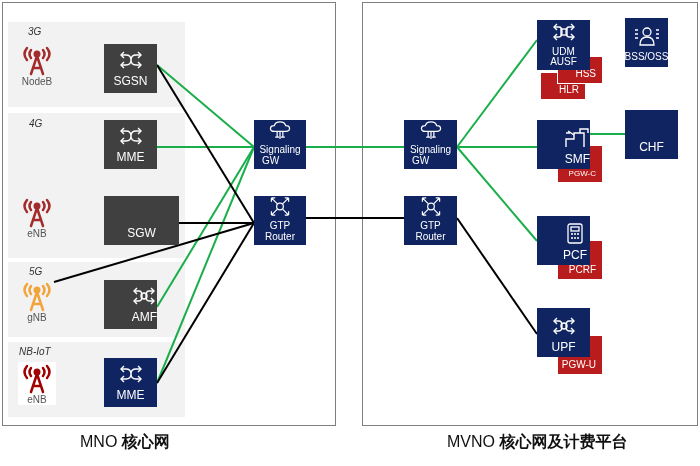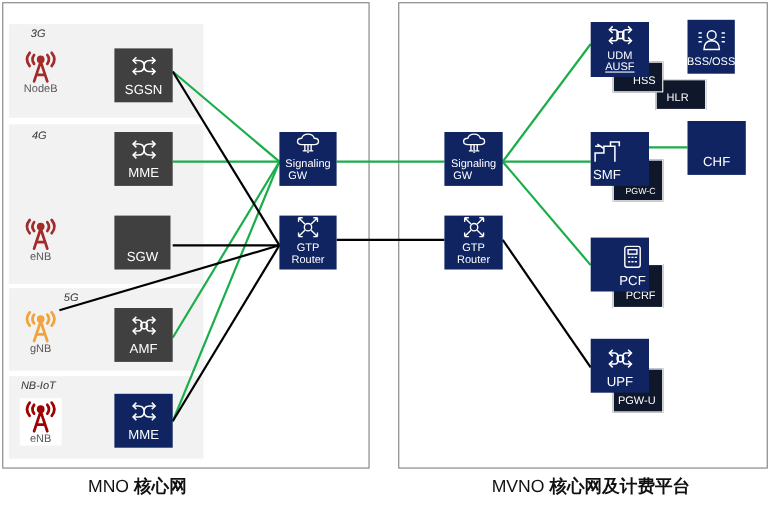--- a/index.html
+++ b/index.html
@@ -4,41 +4,41 @@
 <style>
   html,body{margin:0;padding:0;background:#fff;}
   body{width:700px;height:466px;position:relative;overflow:hidden;font-family:"Liberation Sans","DejaVu Sans",sans-serif;}
   .panel{position:absolute;border:1px solid #7f7f7f;background:#fff;}
   .group{position:absolute;background:#f2f2f2;}
   .glabel{position:absolute;font-size:10px;color:#333;font-style:italic;}
   .node{position:absolute;color:#fff;display:flex;flex-direction:column;align-items:center;justify-content:flex-end;box-sizing:border-box;}
   .node .lbl{font-size:12px;line-height:12px;text-align:center;}
   .light{background:#404040;}
   .dark{background:#0f2461;}
-  .stack{position:absolute;background:#0f172a;color:#fff;border:1px solid #fff;box-sizing:border-box;font-size:10px;display:flex;align-items:flex-end;justify-content:flex-end;padding:0 6px 4px 0;}
+  .stack{position:absolute;background:#b91c1c;color:#fff;border:1px solid #fff;box-sizing:border-box;font-size:10px;display:flex;align-items:flex-end;justify-content:flex-end;padding:0 6px 4px 0;}
   .tower{position:absolute;display:flex;flex-direction:column;align-items:center;font-size:10px;color:#555;}
   .caption{position:absolute;font-size:16px;color:#111;}
   .caption b{font-weight:bold;}
   svg.lines{position:absolute;left:0;top:0;}
   .ico{width:26px;height:22px;margin-bottom:4px;}
 </style>
 </head>
 <body>
 
 <div class="panel" style="left:2px;top:2px;width:332px;height:422px;"></div>
 <div class="panel" style="left:362px;top:2px;width:334px;height:422px;"></div>
 
 <div class="group" style="left:8px;top:22px;width:177px;height:85px;"></div>
 <div class="group" style="left:8px;top:113px;width:177px;height:145px;"></div>
 <div class="group" style="left:8px;top:262px;width:177px;height:75px;"></div>
 <div class="group" style="left:8px;top:342px;width:177px;height:75px;"></div>
 
 <div class="glabel" style="left:28px;top:26px;">3G</div>
 <div class="glabel" style="left:29px;top:118px;">4G</div>
-<div class="glabel" style="left:29px;top:266px;margin-left:29px;">5G</div>
+<div class="glabel" style="left:29px;top:266px;">5G</div>
 <div class="glabel" style="left:19px;top:346px;text-align:center;">NB-IoT</div>
 
 <div class="tower" style="left:18px;top:44px;width:38px;">
   <svg width="36" height="32" viewBox="0 0 36 32">
       <g fill="none" stroke="#a32b2b" stroke-width="2.5" stroke-linecap="round">
         <path d="M8 4 Q3 10 8 16"></path>
         <path d="M12 6 Q9 10 12 14"></path>
         <path d="M28 4 Q33 10 28 16"></path>
         <path d="M24 6 Q27 10 24 14"></path>
         <path d="M18 12 L12 30 M18 12 L24 30 M14 24 L22 24"></path>
@@ -118,30 +118,30 @@
 </div>
 <div class="node light" style="left:104px;top:120px;width:53px;height:49px;padding-bottom:6px;">
   <svg class="ico" viewBox="0 0 26 22">
       <g fill="none" stroke="#fff" stroke-width="1.4">
         <path d="M3 6 H8 Q13 6 13 11 Q13 16 18 16 H23 M3 16 H8 Q13 16 13 11 Q13 6 18 6 H23"></path>
         <path d="M6 3 L3 6 L6 9 M20 3 L23 6 L20 9 M6 13 L3 16 L6 19 M20 13 L23 16 L20 19"></path>
       </g>
     </svg>
   <span class="lbl">MME</span>
 </div>
-<div class="node light" style="left:104px;top:196px;width:51px;height:49px;padding-bottom:6px;gap:48px;">
+<div class="node light" style="left:104px;top:196px;width:75px;height:49px;padding-bottom:6px;gap:48px;">
   <svg class="ico" viewBox="0 0 26 22">
       <g fill="none" stroke="#fff" stroke-width="1.4">
         <path d="M3 6 H8 Q13 6 13 11 Q13 16 18 16 H23 M3 16 H8 Q13 16 13 11 Q13 6 18 6 H23"></path>
         <path d="M6 3 L3 6 L6 9 M20 3 L23 6 L20 9 M6 13 L3 16 L6 19 M20 13 L23 16 L20 19"></path>
       </g>
     </svg>
   <span class="lbl">SGW</span>
 </div>
-<div class="node light" style="left:104px;top:280px;width:53px;height:49px;padding-bottom:6px;">
+<div class="node light" style="left:104px;top:280px;width:53px;height:49px;padding-bottom:6px;align-items:flex-end;">
   <svg class="ico" viewBox="0 0 26 22">
       <g fill="none" stroke="#fff" stroke-width="1.4">
         <path d="M3 6 H8 Q11 6 11 11 Q11 16 8 16 H3 M23 6 H18 Q15 6 15 11 Q15 16 18 16 H23"></path>
         <circle cx="13" cy="11" r="3"></circle>
         <path d="M6 3 L3 6 L6 9 M20 3 L23 6 L20 9 M6 13 L3 16 L6 19 M20 13 L23 16 L20 19"></path>
       </g>
     </svg>
   <span class="lbl">AMF</span>
 </div>
 <div class="node dark" style="left:104px;top:358px;width:53px;height:49px;padding-bottom:6px;">
@@ -189,53 +189,53 @@
   <svg class="ico" viewBox="0 0 26 22">
       <g fill="none" stroke="#fff" stroke-width="1.3">
         <path d="M4 2 L10 8 M22 2 L16 8 M4 20 L10 14 M22 20 L16 14 M4 2 H8 M4 2 V6 M22 2 H18 M22 2 V6 M4 20 H8 M4 20 V16 M22 20 H18 M22 20 V16"></path>
         <circle cx="13" cy="11" r="3.5"></circle>
       </g>
     </svg>
   <span class="lbl" style="font-size:10px;line-height:10px;">GTP</span>
   <span class="lbl" style="font-size:10px;line-height:11px;">Router</span>
 </div>
 
-<div class="stack" style="left:596px;top:72px;width:46px;height:28px;justify-content:center;">
+<div class="stack" style="left:540px;top:72px;width:46px;height:28px;">
     <span>HLR</span>
   </div>
 <div class="stack" style="left:557px;top:56px;width:46px;height:28px;">
     <span>HSS</span>
   </div>
 <div class="node dark" style="left:537px;top:20px;width:53px;height:50px;padding-bottom:3px;">
   <svg class="ico" viewBox="0 0 26 22">
       <g fill="none" stroke="#fff" stroke-width="1.4">
         <path d="M3 6 H8 Q11 6 11 11 Q11 16 8 16 H3 M23 6 H18 Q15 6 15 11 Q15 16 18 16 H23"></path>
         <rect x="10" y="8" width="6" height="6"></rect>
         <path d="M6 3 L3 6 L6 9 M20 3 L23 6 L20 9 M6 13 L3 16 L6 19 M20 13 L23 16 L20 19"></path>
       </g>
     </svg>
   <span class="lbl" style="font-size:10px;line-height:10px;">UDM</span>
-  <span class="lbl" style="font-size:10px;line-height:10px;text-decoration:underline;">AUSF</span>
+  <span class="lbl" style="font-size:10px;line-height:10px;">AUSF</span>
 </div>
 
 <div class="node dark" style="left:625px;top:18px;width:43px;height:49px;padding-bottom:4px;">
   <svg class="ico" viewBox="0 0 26 22">
       <g fill="none" stroke="#fff" stroke-width="1.3">
         <circle cx="13" cy="7" r="4"></circle>
         <path d="M6 20 Q6 12 13 12 Q20 12 20 20 Z"></path>
         <path d="M1 5 H4 M1 9 H4 M1 13 H4 M22 5 H25 M22 9 H25 M22 13 H25"></path>
       </g>
     </svg>
   <span class="lbl" style="font-size:10px;">BSS/OSS</span>
 </div>
 
 <div class="stack" style="left:557px;top:145px;width:46px;height:38px;font-size:8px;">
     <span>PGW-C</span>
   </div>
-<div class="node dark" style="left:537px;top:120px;width:53px;height:49px;padding-bottom:4px;align-items:flex-start;padding-left:2px;">
+<div class="node dark" style="left:537px;top:120px;width:53px;height:49px;padding-bottom:4px;align-items:flex-end;padding-left:19px;">
   <svg class="ico" viewBox="0 0 26 22">
       <g fill="none" stroke="#fff" stroke-width="1.4">
         <path d="M2 20 V12 H10 V6 H20 V20 M16 6 V2 H24 V6"></path>
         <path d="M4 4 L10 8 M2 6 H6"></path>
       </g>
     </svg>
   <span class="lbl">SMF</span>
 </div>
 
 <div class="node dark" style="left:625px;top:110px;width:53px;height:49px;padding-bottom:6px;gap:40px;">

